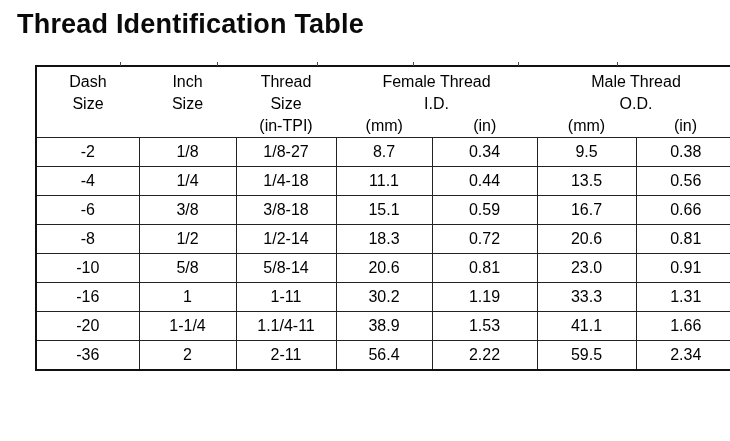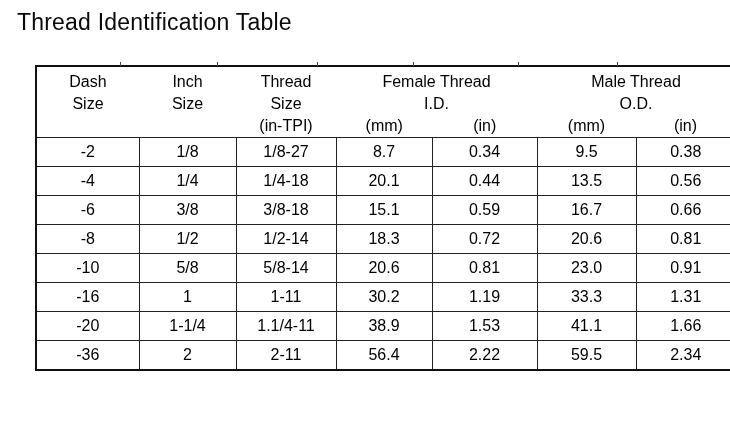--- a/index.html
+++ b/index.html
@@ -13,22 +13,22 @@
     height: 441px;
     font-family: "Liberation Sans", sans-serif;
     color: #000000;
     overflow: hidden;
   }
   .title {
     position: absolute;
     left: 17px;
     top: 9px;
     margin: 0;
-    font-size: 23px;
-    font-weight: 400;
+    font-size: 27px;
+    font-weight: 700;
     letter-spacing: 0.2px;
     color: #0a0a0a;
     white-space: nowrap;
   }
   .table-wrap {
     position: absolute;
     left: 17px;
     top: 65px;
     width: 560px;
     padding-left: 18px;
@@ -159,21 +159,21 @@
           <td>1/8-27</td>
           <td>8.7</td>
           <td>0.34</td>
           <td>9.5</td>
           <td>0.38</td>
         </tr>
         <tr>
           <td>-4</td>
           <td>1/4</td>
           <td>1/4-18</td>
-          <td>20.1</td>
+          <td>11.1</td>
           <td>0.44</td>
           <td>13.5</td>
           <td>0.56</td>
         </tr>
         <tr>
           <td>-6</td>
           <td>3/8</td>
           <td>3/8-18</td>
           <td>15.1</td>
           <td>0.59</td>

